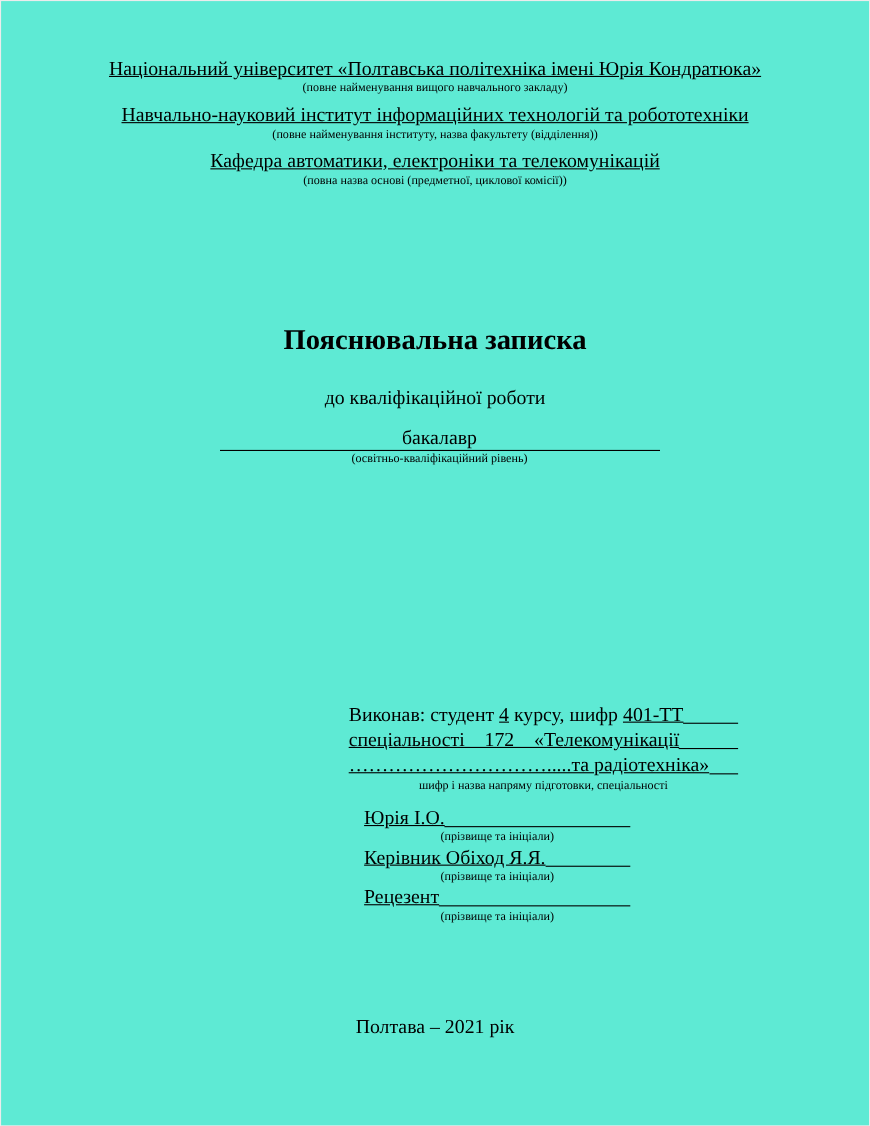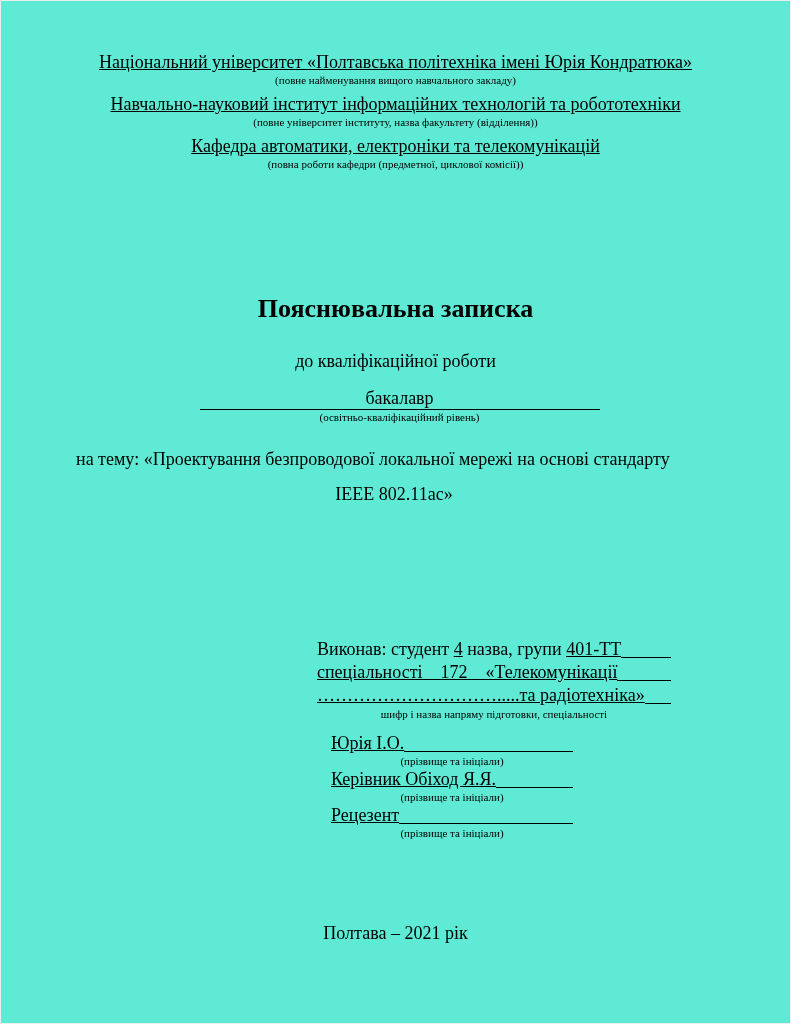--- a/index.html
+++ b/index.html
@@ -142,47 +142,43 @@
 
 <div class="page">
 
   <div class="header">
     <div class="h-group">
       <div class="h-main"><span class="u">Національний університет «Полтавська політехніка імені Юрія Кондратюка»</span></div>
       <div class="caption">(повне найменування вищого навчального закладу)</div>
     </div>
     <div class="h-group">
       <div class="h-main"><span class="u">Навчально-науковий інститут інформаційних технологій та робототехніки</span></div>
-      <div class="caption">(повне університет інституту, назва факультету (відділення))</div>
+      <div class="caption">(повне найменування інституту, назва факультету (відділення))</div>
     </div>
     <div class="h-group">
       <div class="h-main"><span class="u">Кафедра автоматики, електроніки та телекомунікацій</span></div>
-      <div class="caption">(повна роботи кафедри (предметної,  циклової комісії))</div>
+      <div class="caption">(повна назва основі (предметної,  циклової комісії))</div>
     </div>
   </div>
 
   <div class="doc-title">Пояснювальна записка</div>
 
   <div class="doc-subtitle">до кваліфікаційної роботи</div>
 
   <div class="degree-block">
     <span class="degree-line">бакалавр</span>
     <div class="caption">(освітньо-кваліфікаційний рівень)</div>
   </div>
 
-  <div class="topic">
-    <div class="topic-line1">на тему: «Проектування безпроводової локальної мережі на основі стандарту</div>
-    <div class="topic-line2">IEEE 802.11ac»</div>
-  </div>
 
   <div class="executor">
     <div class="exec-row">
       <span>Виконав: студент </span>
         <span class="u">4</span>
-        <span> назва, групи </span>
+        <span> курсу, шифр </span>
         <span class="u">401-ТТ</span>
       <span class="fill"></span>
     </div>
     <div class="exec-row">
       <span class="u">спеціальності&nbsp;&nbsp;&nbsp;&nbsp;172&nbsp;&nbsp;&nbsp;&nbsp;«Телекомунікації</span>
       <span class="fill"></span>
     </div>
     <div class="exec-row">
       <span class="u">………………………….....та радіотехніка»</span>
       <span class="fill"></span>

